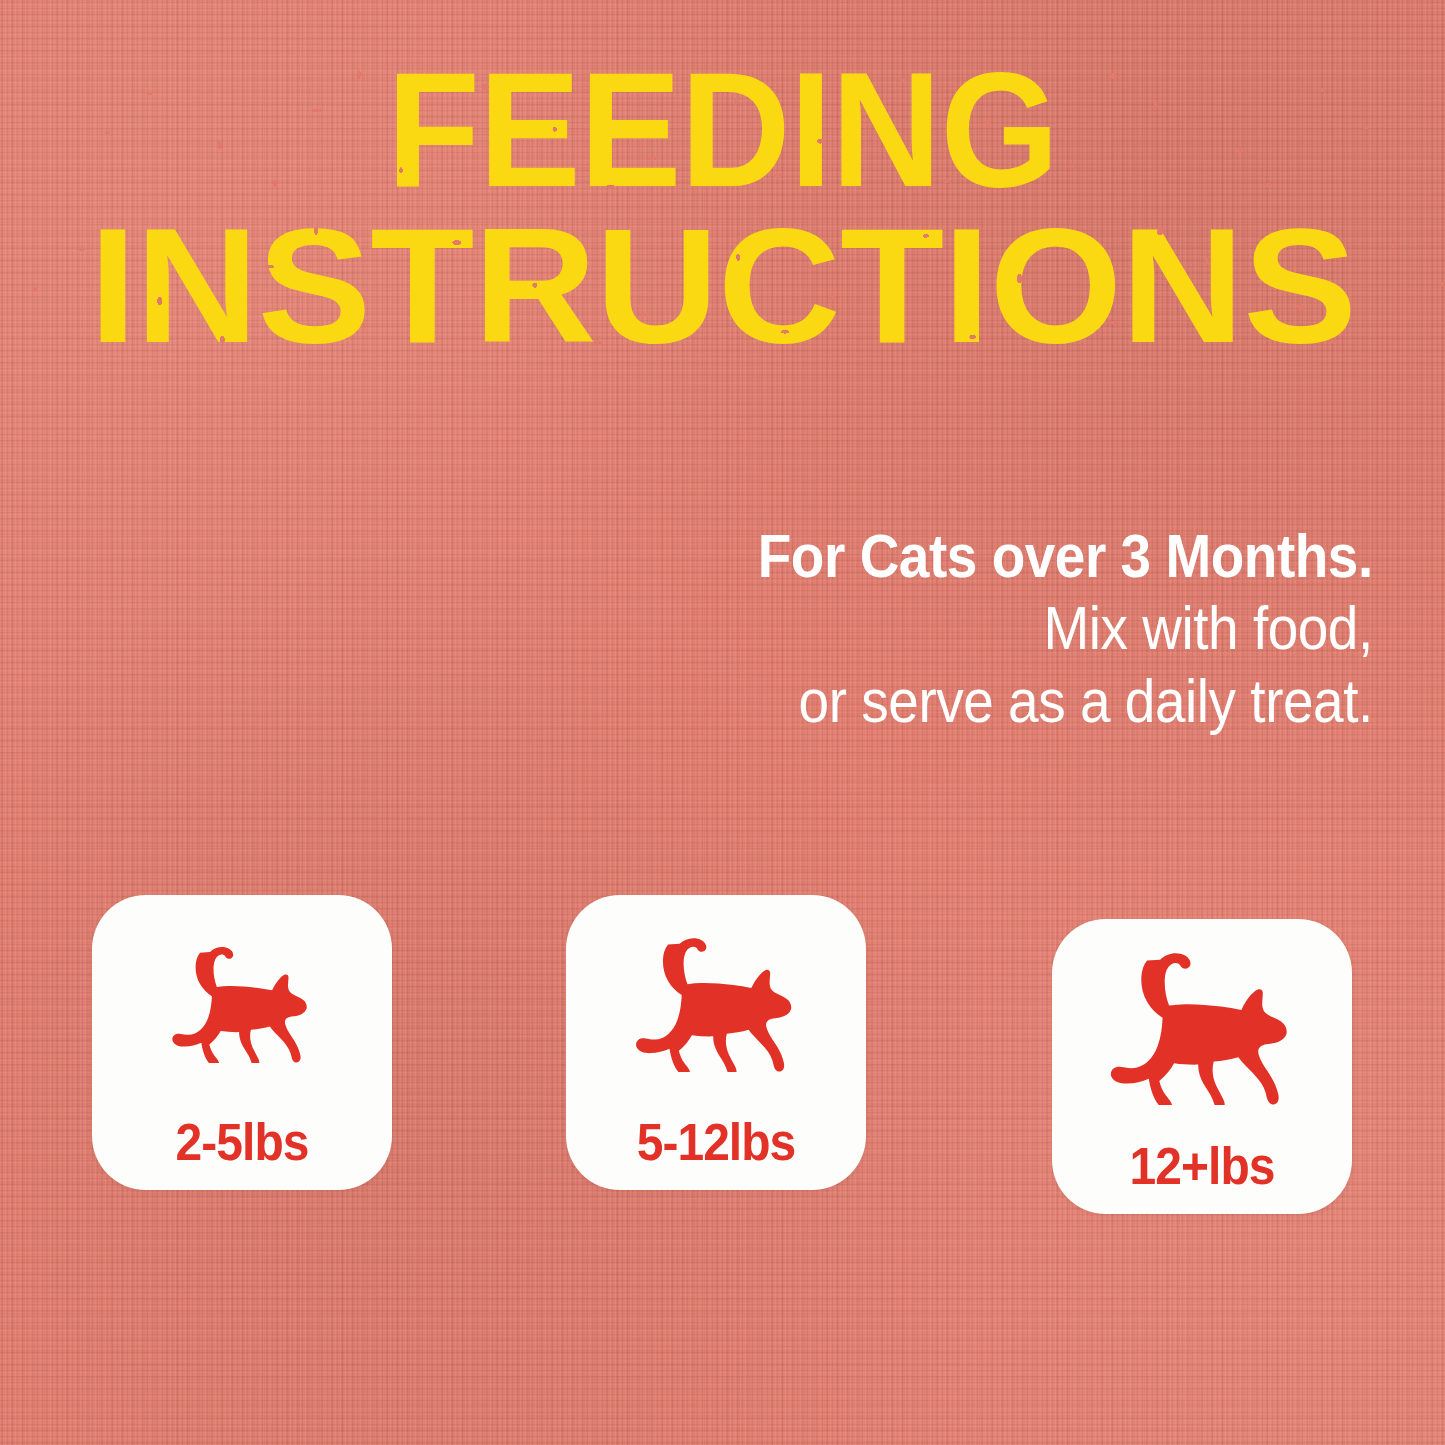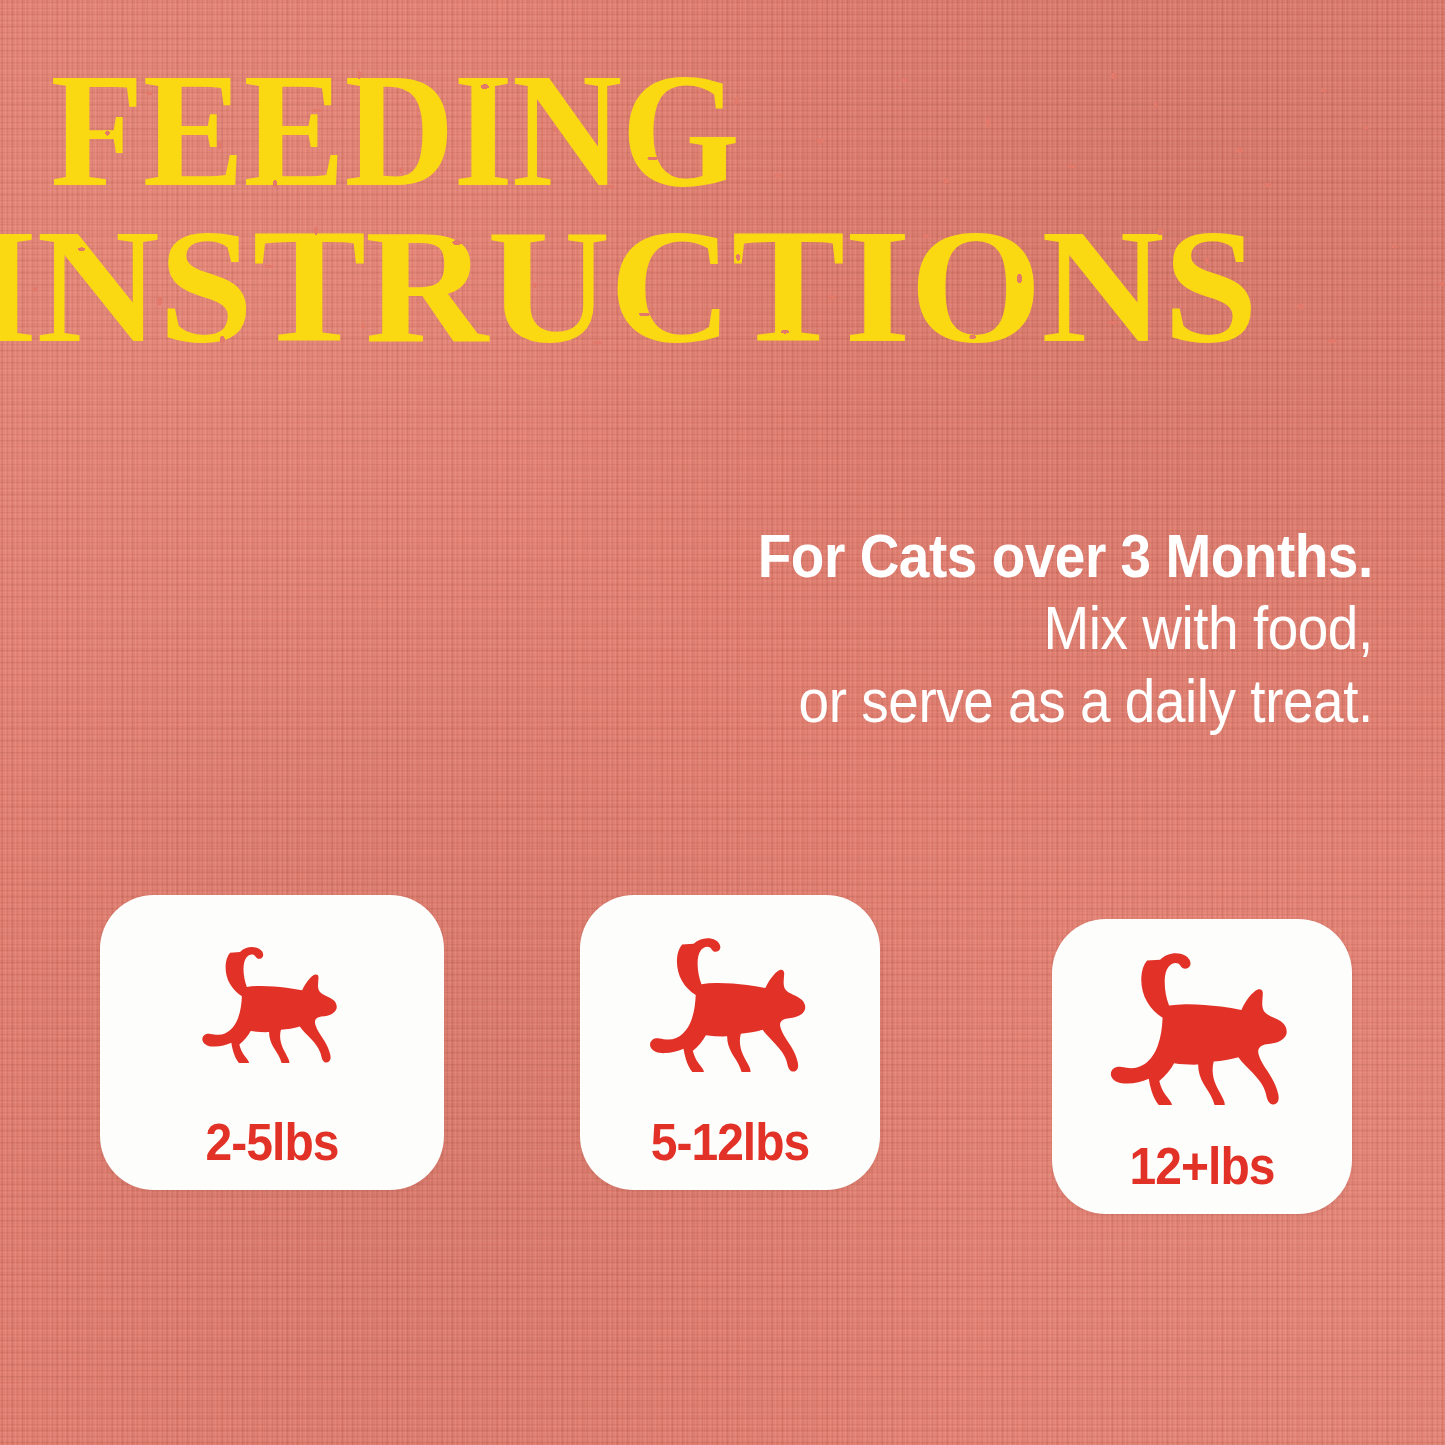--- a/index.html
+++ b/index.html
@@ -64,23 +64,24 @@
     z-index: 3;
     width: 100%;
     height: 100%;
   }
 
   
   .headline {
     position: absolute;
     left: 0; right: 0;
     top: 58px;
+    text-align: center;
     line-height: .88;
     color: #fad913;
-    font-family: Liberation Serif, serif;
+    font-family: Liberation Sans, sans-serif;
     font-weight: 700;
     letter-spacing: -1px;
   }
   .headline-line {
     display: block;
     position: relative;
     white-space: nowrap;
   }
   .headline-line.l1 {
     font-size: 164px;
@@ -166,22 +167,22 @@
   }
   .card {
     position: absolute;
     top: 0;
     width: 300px;
     height: 295px;
     background: #fdfdfb;
     border-radius: 54px;
     box-shadow: 0 2px 4px rgba(120,40,30,.10);
   }
-  .card.c0 { left: 8px; padding-left: 44px; }
-  .card.c1 { left: 488px; }
+  .card.c0 { left: 0px; }
+  .card.c1 { left: 474px; }
   .card.c2 { left: 960px; margin-top: 24px; }
 
   .cat-wrap {
     position: absolute;
     left: 0; right: 0;
     top: 0;
     height: 218px;
     display: flex;
     align-items: center;
     justify-content: center;

